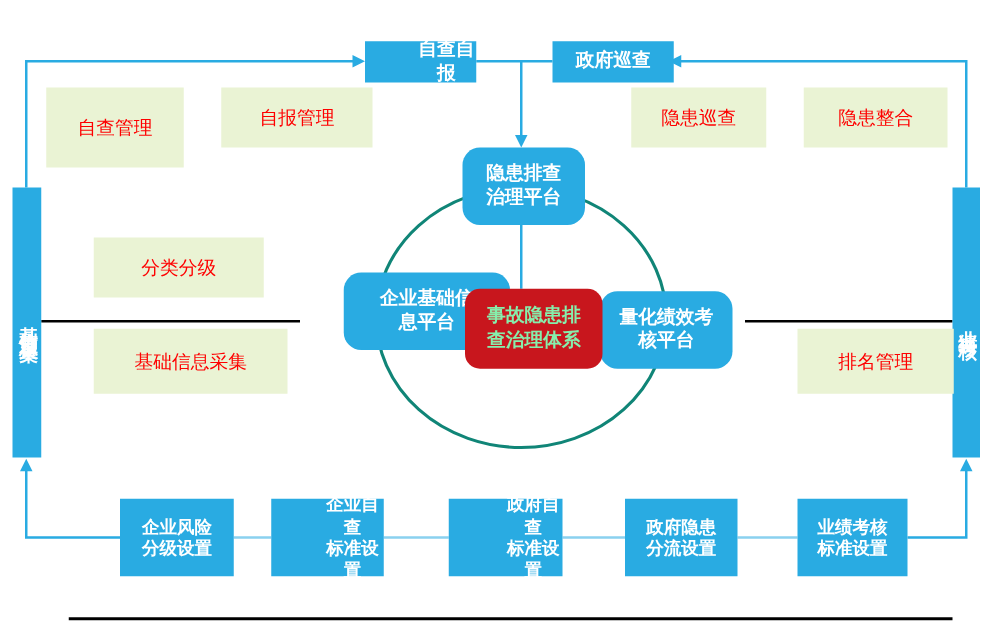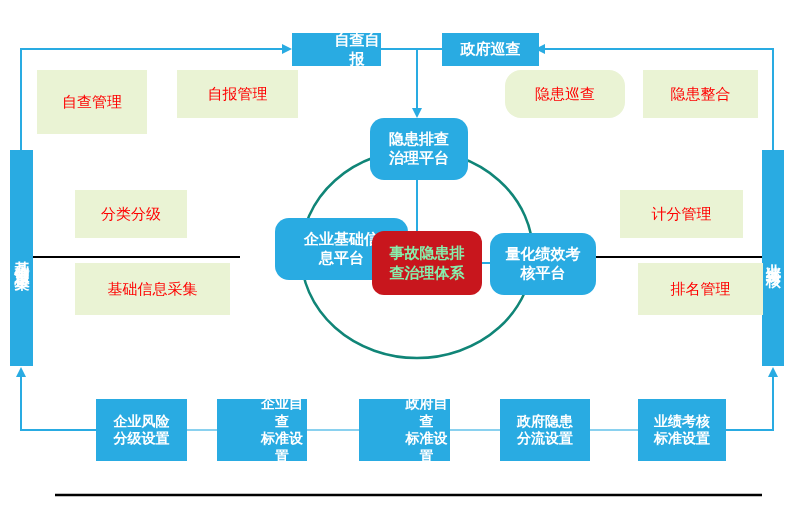--- a/index.html
+++ b/index.html
@@ -58,32 +58,31 @@
   </svg>
 
   <div class="node box-blue" style="left:292px;top:33px;width:89px;height:33px;padding-left:41px;">自查自报</div>
   <div class="node box-blue" style="left:442px;top:33px;width:97px;height:33px;">政府巡查</div>
 
   <div class="node box-blue vbar" style="left:10px;top:150px;width:23px;height:216px;">基础信息采集</div>
   <div class="node box-blue vbar" style="left:762px;top:150px;width:22px;height:216px;">业绩考核</div>
 
   <div class="node box-green" style="left:37px;top:70px;width:110px;height:64px;">自查管理</div>
   <div class="node box-green" style="left:177px;top:70px;width:121px;height:48px;">自报管理</div>
-  <div class="node box-green" style="left:505px;top:70px;width:120px;height:48px;border-radius:16px;">隐患巡查</div>
+  <div class="node box-green" style="left:505px;top:70px;width:108px;height:48px;">隐患巡查</div>
   <div class="node box-green" style="left:643px;top:70px;width:115px;height:48px;text-align:right;">隐患整合</div>
-  <div class="node box-green" style="left:75px;top:190px;width:112px;height:48px;">分类分级</div>
+  <div class="node box-green" style="left:75px;top:190px;width:136px;height:48px;">分类分级</div>
   <div class="node box-green" style="left:75px;top:263px;width:155px;height:52px;">基础信息采集</div>
-  <div class="node box-green" style="left:620px;top:190px;width:123px;height:48px;">计分管理</div>
   <div class="node box-green" style="left:638px;top:263px;width:125px;height:52px;">排名管理</div>
 
   <div class="node box-blue rounded two-line" style="left:370px;top:118px;width:98px;height:62px;">隐患排查
 治理平台</div>
   <div class="node box-blue rounded two-line" style="left:240px;top:218px;width:133px;height:62px;margin-left:35px;">企业基础信
 息平台</div>
-  <div class="node box-blue rounded two-line" style="left:490px;top:233px;width:106px;height:62px;">量化绩效考
+  <div class="node box-blue rounded two-line" style="left:480px;top:233px;width:106px;height:62px;">量化绩效考
 核平台</div>
 
   <div class="node red-box two-line" style="left:372px;top:231px;width:110px;height:64px;">事故隐患排
 查治理体系</div>
 
   <div class="node box-blue bottom-box two-line" style="left:96px;top:399px;width:91px;height:62px;">企业风险
 分级设置</div>
   <div class="node box-blue bottom-box two-line" style="left:217px;top:399px;width:90px;height:62px;padding-left:40px;">企业自查
 标准设置</div>
   <div class="node box-blue bottom-box two-line" style="left:359px;top:399px;width:91px;height:62px;padding-left:44px;">政府自查

